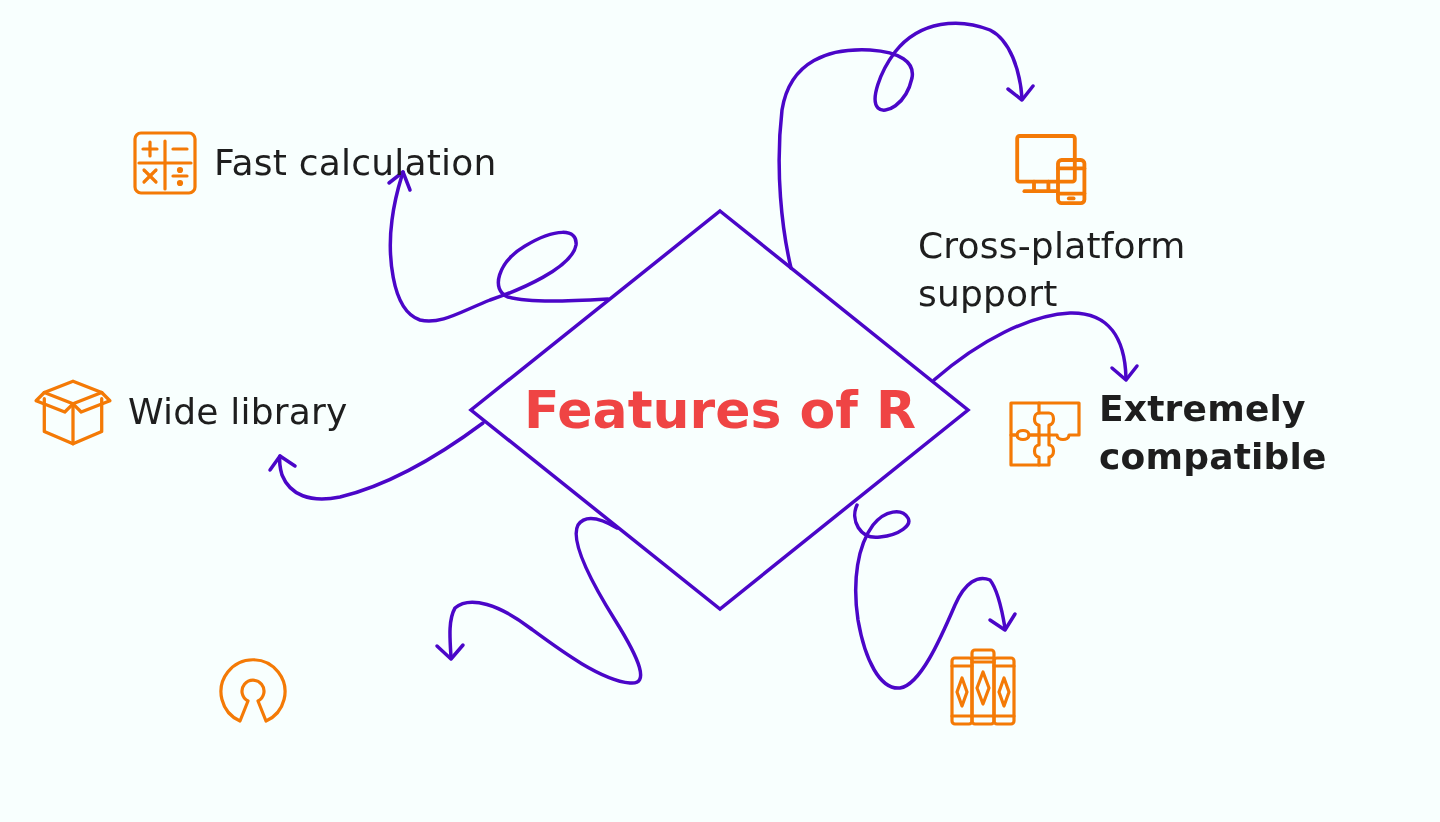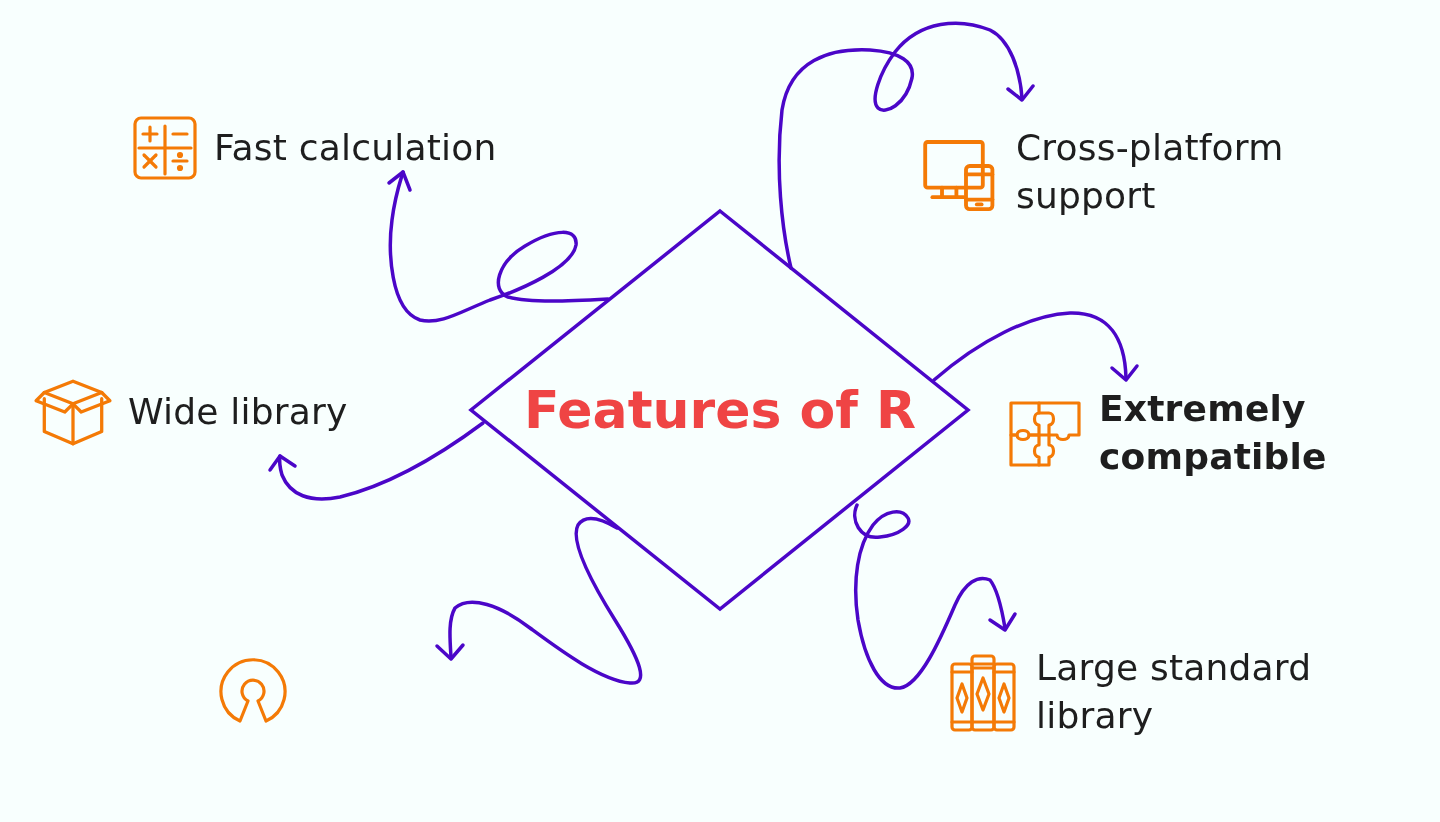--- a/index.html
+++ b/index.html
@@ -58,38 +58,38 @@
   </g>
 
   <g>
     <path class="connector" d="M857,505 C850,520 860,540 880,537 C900,535 912,525 908,518 C902,508 885,510 873,525 C858,545 852,580 858,620 C865,660 880,690 900,688 C920,685 940,640 955,605 C965,582 978,575 990,580 C998,590 1002,610 1005,628"></path>
     <path class="connector" d="M990,620 L1005,630 L1015,614"></path>
   </g>
 </svg>
 
 <div class="title">Features of R</div>
 
-<div class="feature" style="left:130px; top:113px;">
+<div class="feature" style="left:130px; top:128px;">
   <svg class="icon" viewBox="0 0 70 70">
     <rect class="ico" x="5" y="5" width="60" height="60" rx="6"></rect>
     <line class="ico" x1="35" y1="13" x2="35" y2="61"></line>
     <line class="ico" x1="9" y1="35" x2="61" y2="35"></line>
     <line class="ico" x1="13" y1="21" x2="27" y2="21"></line>
     <line class="ico" x1="20" y1="14" x2="20" y2="28"></line>
     <line class="ico" x1="43" y1="21" x2="57" y2="21"></line>
     <line class="ico" x1="14" y1="42" x2="26" y2="54"></line>
     <line class="ico" x1="26" y1="42" x2="14" y2="54"></line>
     <line class="ico" x1="43" y1="48" x2="57" y2="48"></line>
     <circle class="ico" cx="50" cy="42" r="1.5"></circle>
     <circle class="ico" cx="50" cy="55" r="1.5"></circle>
   </svg>
   <span class="label">Fast calculation</span>
 </div>
 
-<div class="feature" style="left:918px; top:124px;">
+<div class="feature" style="left:918px; top:124px;flex-direction:column;">
   <svg class="icon" viewBox="0 0 70 70" style="width:84px;height:84px;">
     <rect class="ico" x="6" y="10" width="48" height="38" rx="2"></rect>
     <line class="ico" x1="20" y1="48" x2="20" y2="56"></line>
     <line class="ico" x1="32" y1="48" x2="32" y2="56"></line>
     <line class="ico" x1="12" y1="56" x2="38" y2="56"></line>
     <rect class="ico" x="40" y="30" width="22" height="36" rx="3" fill="#f8fffe"></rect>
     <line class="ico" x1="40" y1="37" x2="62" y2="37"></line>
     <line class="ico" x1="40" y1="58" x2="62" y2="58"></line>
     <line class="ico" x1="49" y1="62" x2="53" y2="62"></line>
   </svg>
@@ -134,15 +134,13 @@
     <line class="ico" x1="26" y1="14" x2="48" y2="14"></line>
     <line class="ico" x1="26" y1="18" x2="48" y2="18"></line>
     <line class="ico" x1="48" y1="22" x2="68" y2="22"></line>
     <line class="ico" x1="6" y1="72" x2="26" y2="72"></line>
     <line class="ico" x1="26" y1="72" x2="48" y2="72"></line>
     <line class="ico" x1="48" y1="72" x2="68" y2="72"></line>
     <polygon class="ico" points="16,34 21,48 16,62 11,48"></polygon>
     <polygon class="ico" points="37,28 43,44 37,60 31,44"></polygon>
     <polygon class="ico" points="58,34 63,48 58,62 53,48"></polygon>
   </svg>
-  <span class="label">Large standard
-library</span>
 </div>
 
 </body></html>

